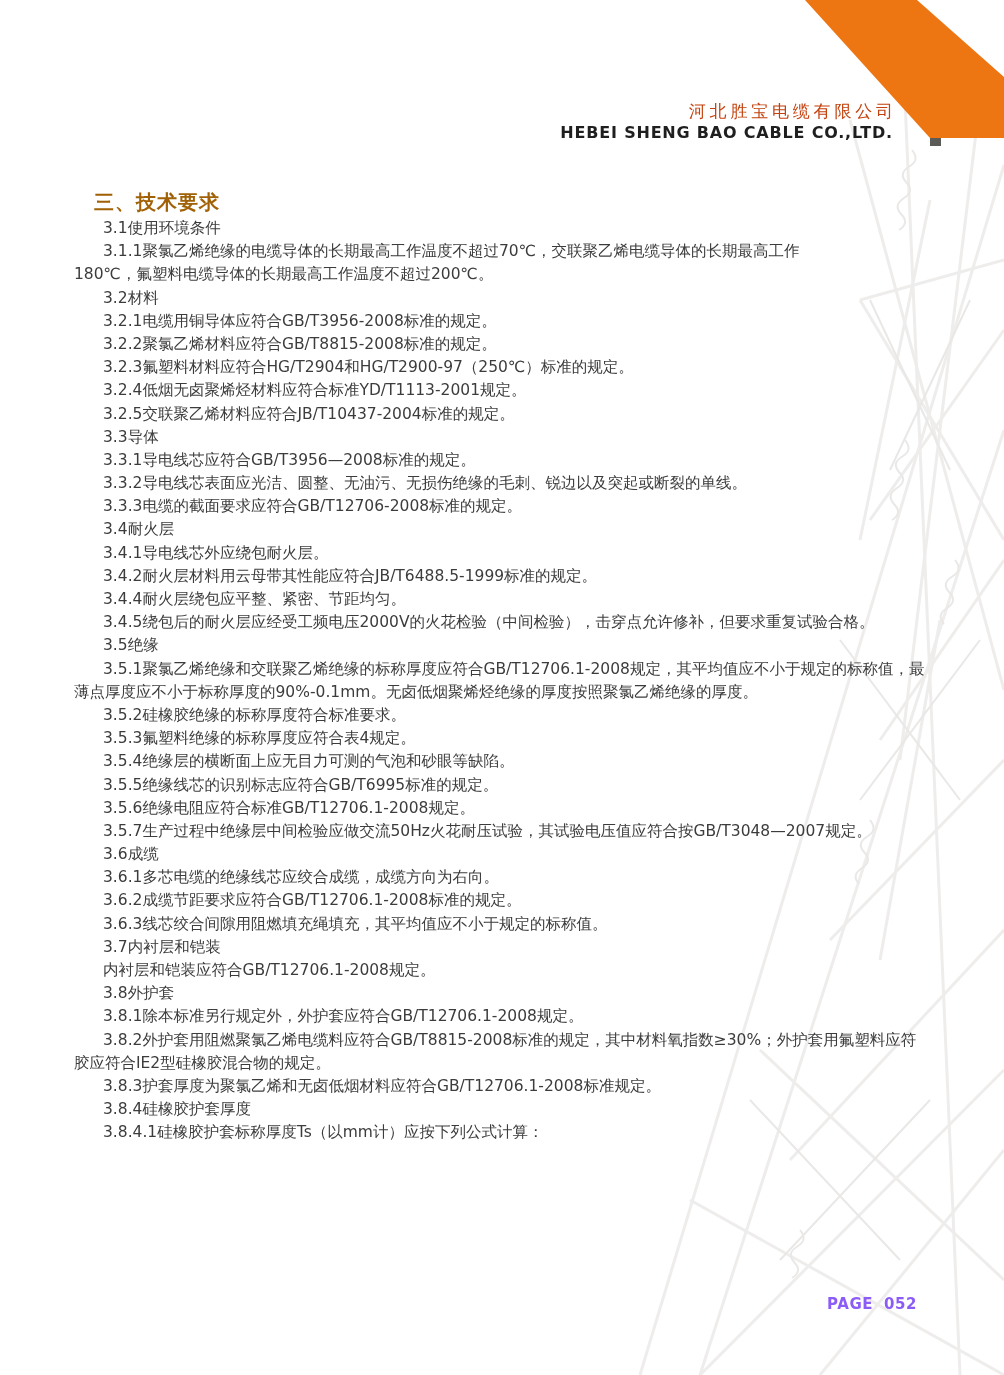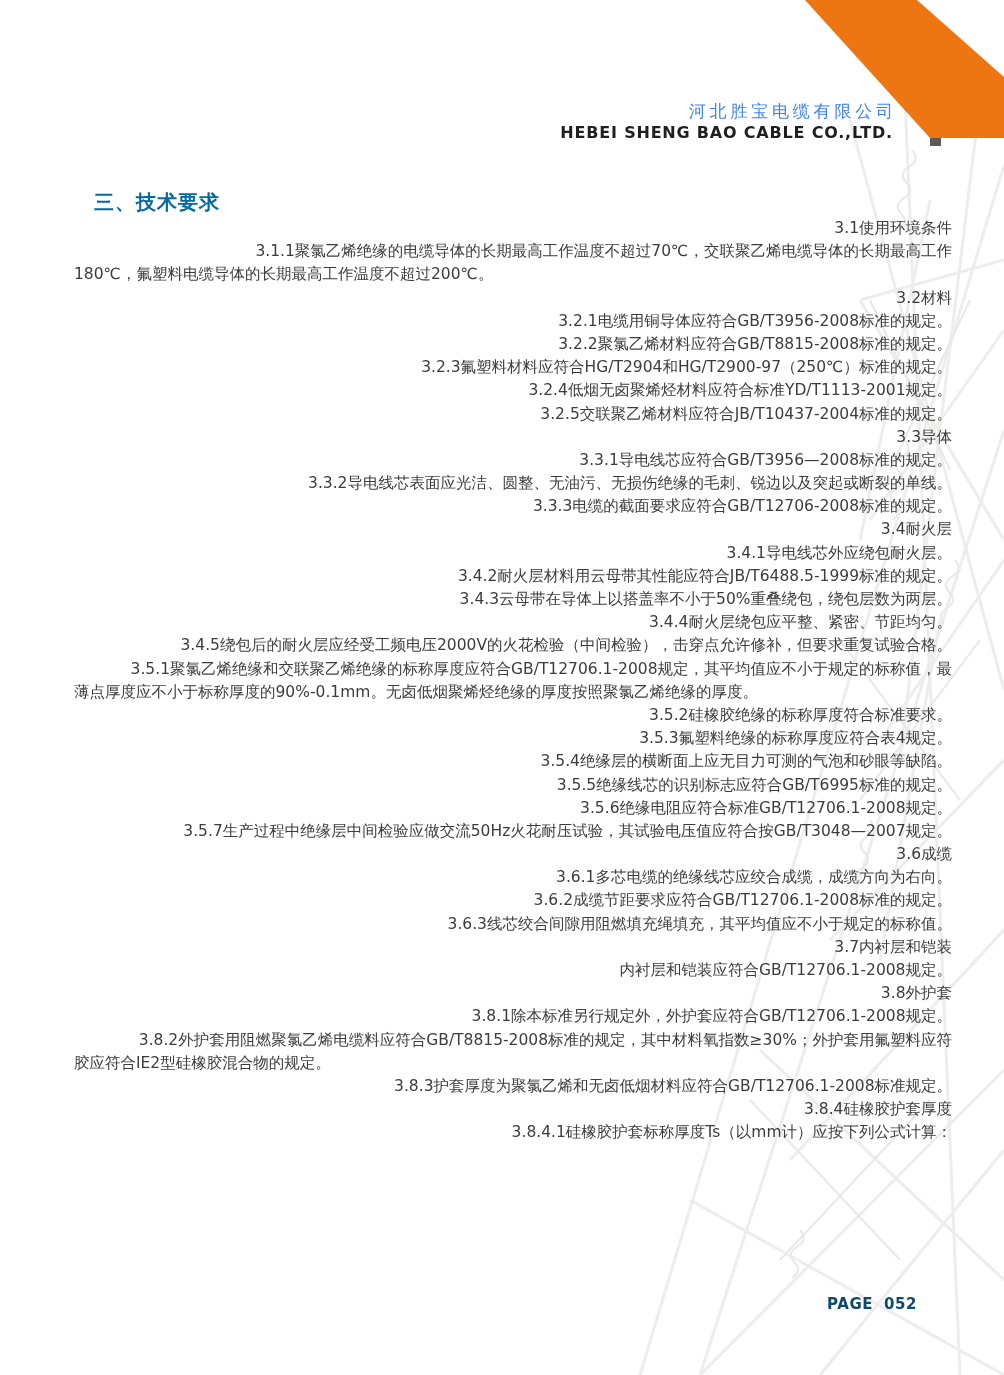--- a/index.html
+++ b/index.html
@@ -6,45 +6,45 @@
   body{
     width:1004px;height:1375px;position:relative;background:#ffffff;
     font-family:"DejaVu Sans","Liberation Sans",sans-serif;
     overflow:hidden;
   }
   
   #art-layer{position:absolute;left:0;top:0;width:1004px;height:1375px;z-index:0;}
   
   .company-cn{
     position:absolute;top:100px;right:111px;z-index:2;
-    font-size:17px;font-weight:400;color:#3b82f6;
+    font-size:17px;font-weight:400;color:#c2410c;
     letter-spacing:3.8px;margin-right:-3.8px;white-space:nowrap;
   }
   .company-en{
     position:absolute;top:123px;right:111px;z-index:2;
     font-size:16px;font-weight:700;color:#1f1f1f;
     letter-spacing:0.8px;white-space:nowrap;
   }
   
   .doc-title{
     position:absolute;left:94px;top:189px;z-index:2;
-    font-size:20px;font-weight:700;color:#0369a1;
+    font-size:20px;font-weight:700;color:#a16207;
     letter-spacing:1px;white-space:nowrap;
   }
   
   .body-text{
     position:absolute;left:74px;top:217px;width:878px;z-index:2;
     font-size:15.5px;line-height:23.2px;color:#3c3c3c;
   }
   .body-text .line{white-space:nowrap;height:23.2px;}
-  .body-text .line.indent{padding-left:29px;text-align:right;}
+  .body-text .line.indent{padding-left:29px;}
   
   .page-footer{
     position:absolute;left:827px;top:1295px;z-index:2;
-    font-size:15px;font-weight:700;color:#0c4a6e;
+    font-size:15px;font-weight:700;color:#8b5cf6;
     letter-spacing:0.6px;word-spacing:5px;white-space:nowrap;text-align:right;
   }
 </style>
 </head>
 <body>
 
 <svg id="art-layer" viewBox="0 0 1004 1375" xmlns="http://www.w3.org/2000/svg" aria-hidden="true">
 
   <g stroke="#efedec" fill="none" stroke-width="3">
     <path d="M1004 165 L640 1375"></path>
@@ -95,23 +95,23 @@
     <div class="line indent">3.2.3氟塑料材料应符合HG/T2904和HG/T2900-97（250℃）标准的规定。</div>
     <div class="line indent">3.2.4低烟无卤聚烯烃材料应符合标准YD/T1113-2001规定。</div>
     <div class="line indent">3.2.5交联聚乙烯材料应符合JB/T10437-2004标准的规定。</div>
     <div class="line indent">3.3导体</div>
     <div class="line indent">3.3.1导电线芯应符合GB/T3956—2008标准的规定。</div>
     <div class="line indent">3.3.2导电线芯表面应光洁、圆整、无油污、无损伤绝缘的毛刺、锐边以及突起或断裂的单线。</div>
     <div class="line indent">3.3.3电缆的截面要求应符合GB/T12706-2008标准的规定。</div>
     <div class="line indent">3.4耐火层</div>
     <div class="line indent">3.4.1导电线芯外应绕包耐火层。</div>
     <div class="line indent">3.4.2耐火层材料用云母带其性能应符合JB/T6488.5-1999标准的规定。</div>
-    <div class="line indent">3.4.3云母带在导体上以搭盖率不小于50%重叠绕包，绕包层数为两层。</div>
     <div class="line indent">3.4.4耐火层绕包应平整、紧密、节距均匀。</div>
     <div class="line indent">3.4.5绕包后的耐火层应经受工频电压2000V的火花检验（中间检验），击穿点允许修补，但要求重复试验合格。</div>
+    <div class="line indent">3.5绝缘</div>
     <div class="line indent">3.5.1聚氯乙烯绝缘和交联聚乙烯绝缘的标称厚度应符合GB/T12706.1-2008规定，其平均值应不小于规定的标称值，最</div>
     <div class="line">薄点厚度应不小于标称厚度的90%-0.1mm。无卤低烟聚烯烃绝缘的厚度按照聚氯乙烯绝缘的厚度。</div>
     <div class="line indent">3.5.2硅橡胶绝缘的标称厚度符合标准要求。</div>
     <div class="line indent">3.5.3氟塑料绝缘的标称厚度应符合表4规定。</div>
     <div class="line indent">3.5.4绝缘层的横断面上应无目力可测的气泡和砂眼等缺陷。</div>
     <div class="line indent">3.5.5绝缘线芯的识别标志应符合GB/T6995标准的规定。</div>
     <div class="line indent">3.5.6绝缘电阻应符合标准GB/T12706.1-2008规定。</div>
     <div class="line indent">3.5.7生产过程中绝缘层中间检验应做交流50Hz火花耐压试验，其试验电压值应符合按GB/T3048—2007规定。</div>
     <div class="line indent">3.6成缆</div>
     <div class="line indent">3.6.1多芯电缆的绝缘线芯应绞合成缆，成缆方向为右向。</div>

